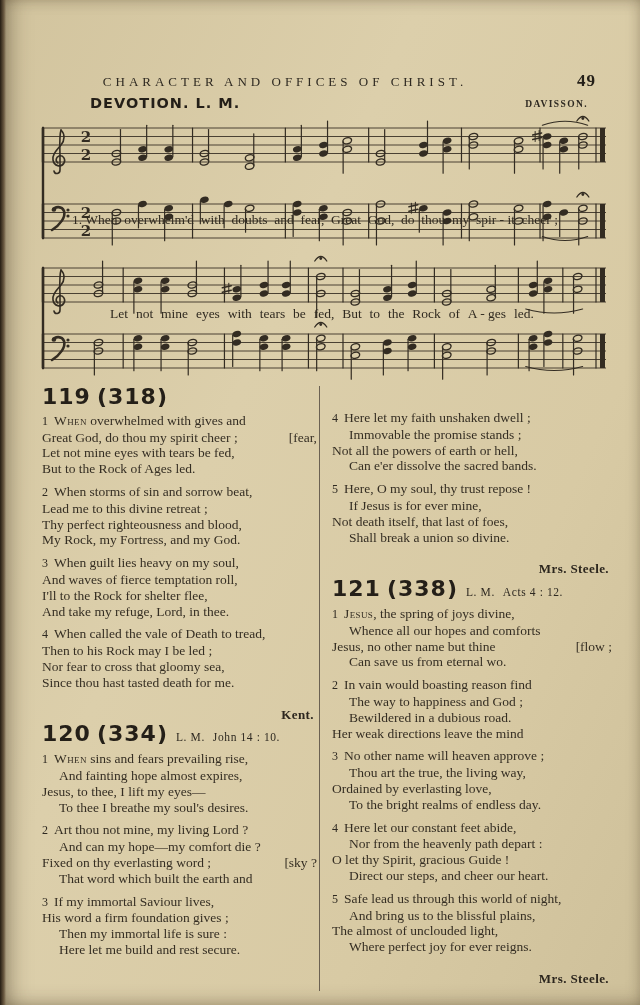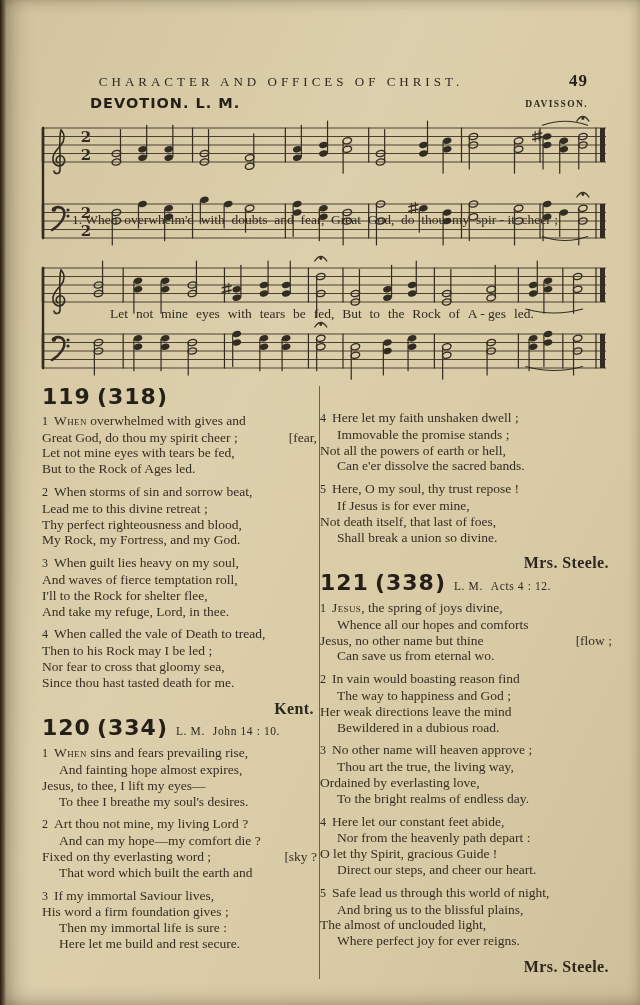--- a/index.html
+++ b/index.html
@@ -7,53 +7,53 @@
     position:relative;width:640px;height:1005px;overflow:hidden;
     background:linear-gradient(115deg,#d2c49e,#dccfab 38%,#d8caa4 72%,#cec09a);
     box-shadow:inset 20px 0 26px -16px rgba(40,28,14,.6),
                inset -6px 0 16px -8px rgba(60,45,25,.28),
                inset 0 -10px 22px -12px rgba(60,45,25,.33),
                inset 0 8px 18px -12px rgba(60,45,25,.25);
     font-family:"Liberation Serif",serif;color:#352e23;
   }
   .edge{position:absolute;left:0;top:0;bottom:0;width:6px;
     background:linear-gradient(90deg,#241c12,#6b5a42 65%,rgba(107,90,66,0));}
-  .running-header{position:absolute;top:74px;left:0;right:8px;height:20px;}
+  .running-header{position:absolute;top:74px;left:0;right:0;height:20px;}
   .rh-title{position:absolute;left:0;right:70px;text-align:center;
     font-size:13px;letter-spacing:4px;color:#2e2921;}
   .rh-page{position:absolute;right:44px;top:-3px;font-size:17px;font-weight:bold;
     letter-spacing:1px;color:#241f18;}
   .tune-header{position:absolute;top:95px;left:0;right:0;height:18px;}
   .tune-title{position:absolute;left:90px;top:0;font-family:"DejaVu Sans",sans-serif;
     font-weight:bold;font-size:14.5px;letter-spacing:1px;color:#241f18;}
   .composer{position:absolute;right:52px;top:4px;font-size:9.5px;letter-spacing:1.4px;
     color:#2e2921;font-weight:bold;}
   #music-svg{position:absolute;left:34px;top:112px;}
   .lyrics{position:absolute;display:flex;justify-content:space-between;
     font-size:13.5px;color:#302a20;white-space:nowrap;}
   .lyrics .w{display:inline-block;}
   #lyrics-1{left:72px;width:486px;top:176px;margin-top:36px;}
   #lyrics-2{left:110px;width:424px;top:306px;}
   .text-area{position:absolute;left:42px;top:386px;width:572px;display:flex;}
   .col{font-size:13.5px;line-height:15.8px;}
   .col-left{width:277px;}
-  .col-right{flex:1;border-left:1px solid #6b6152;padding-top:24px;}
+  .col-right{flex:1;border-left:1px solid #6b6152;padding-left:12px;padding-top:24px;}
   .hymn-head{margin:3px 0 5px 0;white-space:nowrap;}
   .hh-num,.hh-alt{font-family:"DejaVu Sans",sans-serif;font-weight:bold;font-size:22px;
     letter-spacing:1px;color:#241f18;}
   .hh-alt{margin-left:6px;}
   .hh-meter,.hh-ref{font-size:11.5px;letter-spacing:.6px;color:#2e2921;margin-left:8px;}
   .verse{margin-bottom:7px;}
   .vline{position:relative;white-space:nowrap;}
   .vline.ind{padding-left:17px;}
   .vnum{display:inline-block;font-size:12px;margin-right:6px;color:#2e2921;}
   .sc{font-variant:small-caps;letter-spacing:.4px;}
   .tail{position:absolute;right:2px;}
-  .attr{text-align:right;font-size:16px;letter-spacing:.4px;padding-right:5px;
-    margin:10px 0 4px 0;color:#2c261e;font-weight:bold;}
+  .attr{text-align:right;font-size:13px;letter-spacing:.4px;padding-right:5px;
+    margin:16px 0 4px 0;color:#2c261e;font-weight:bold;}
 </style>
 </head>
 <body>
 
 <div class="page">
   <div class="edge"></div>
 
   <div class="running-header">
     <div class="rh-title">CHARACTER AND OFFICES OF CHRIST.</div>
     <div class="rh-page">49</div>
@@ -452,22 +452,22 @@
         <div class="hymn-head"><span class="hh-num">121</span><span class="hh-alt">(338)</span><span class="hh-meter">L. M.</span><span class="hh-ref">Acts 4 : 12.</span></div>
         <div class="verse">
           <div class="vline"><span class="vnum">1</span><span class="sc">Jesus</span><span>, the spring of joys divine,</span></div>
           <div class="vline ind"><span>Whence all our hopes and comforts</span></div>
           <div class="vline"><span>Jesus, no other name but thine</span><span class="tail">[flow ;</span></div>
           <div class="vline ind"><span>Can save us from eternal wo.</span></div>
         </div>
         <div class="verse">
           <div class="vline"><span class="vnum">2</span><span>In vain would boasting reason find</span></div>
           <div class="vline ind"><span>The way to happiness and God ;</span></div>
+          <div class="vline ind"><span>Bewildered in a dubious road.</span></div>
           <div class="vline"><span>Her weak directions leave the mind</span></div>
-          <div class="vline ind"><span>Bewildered in a dubious road.</span></div>
         </div>
         <div class="verse">
           <div class="vline"><span class="vnum">3</span><span>No other name will heaven approve ;</span></div>
           <div class="vline ind"><span>Thou art the true, the living way,</span></div>
           <div class="vline"><span>Ordained by everlasting love,</span></div>
           <div class="vline ind"><span>To the bright realms of endless day.</span></div>
         </div>
         <div class="verse">
           <div class="vline"><span class="vnum">4</span><span>Here let our constant feet abide,</span></div>
           <div class="vline ind"><span>Nor from the heavenly path depart :</span></div>

